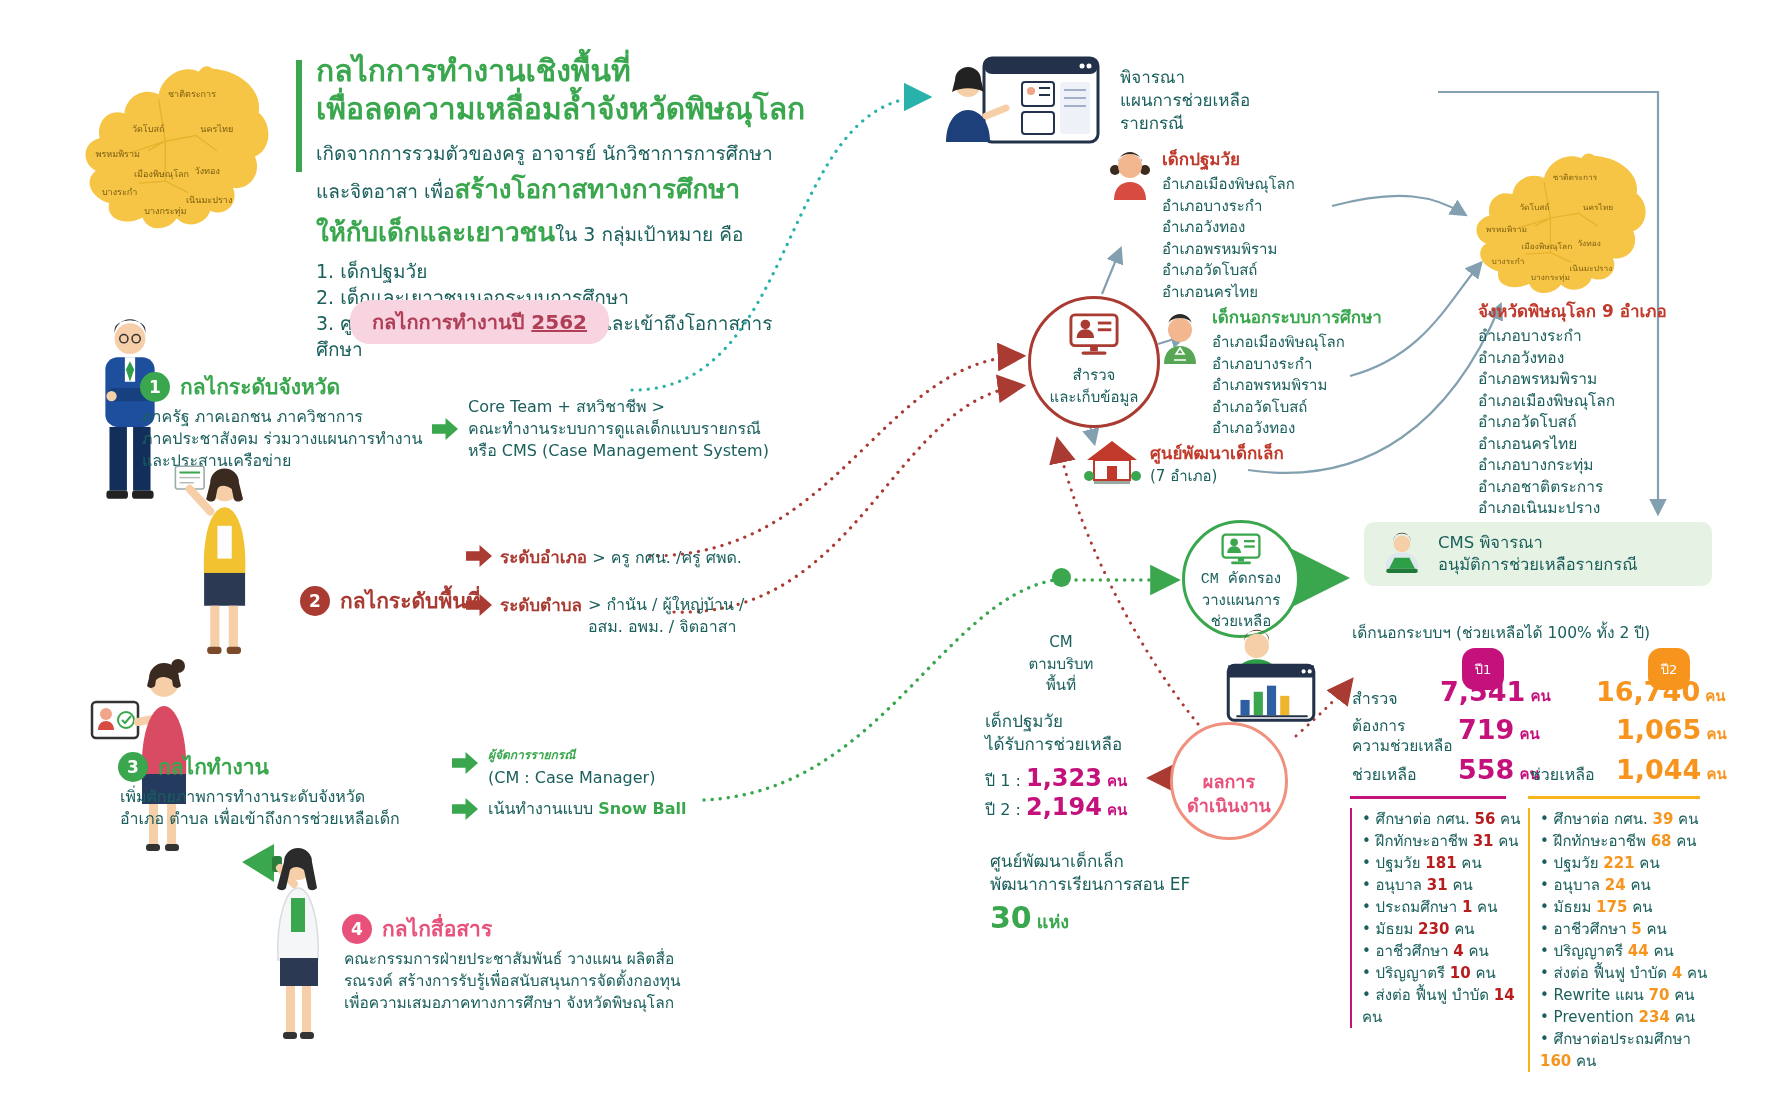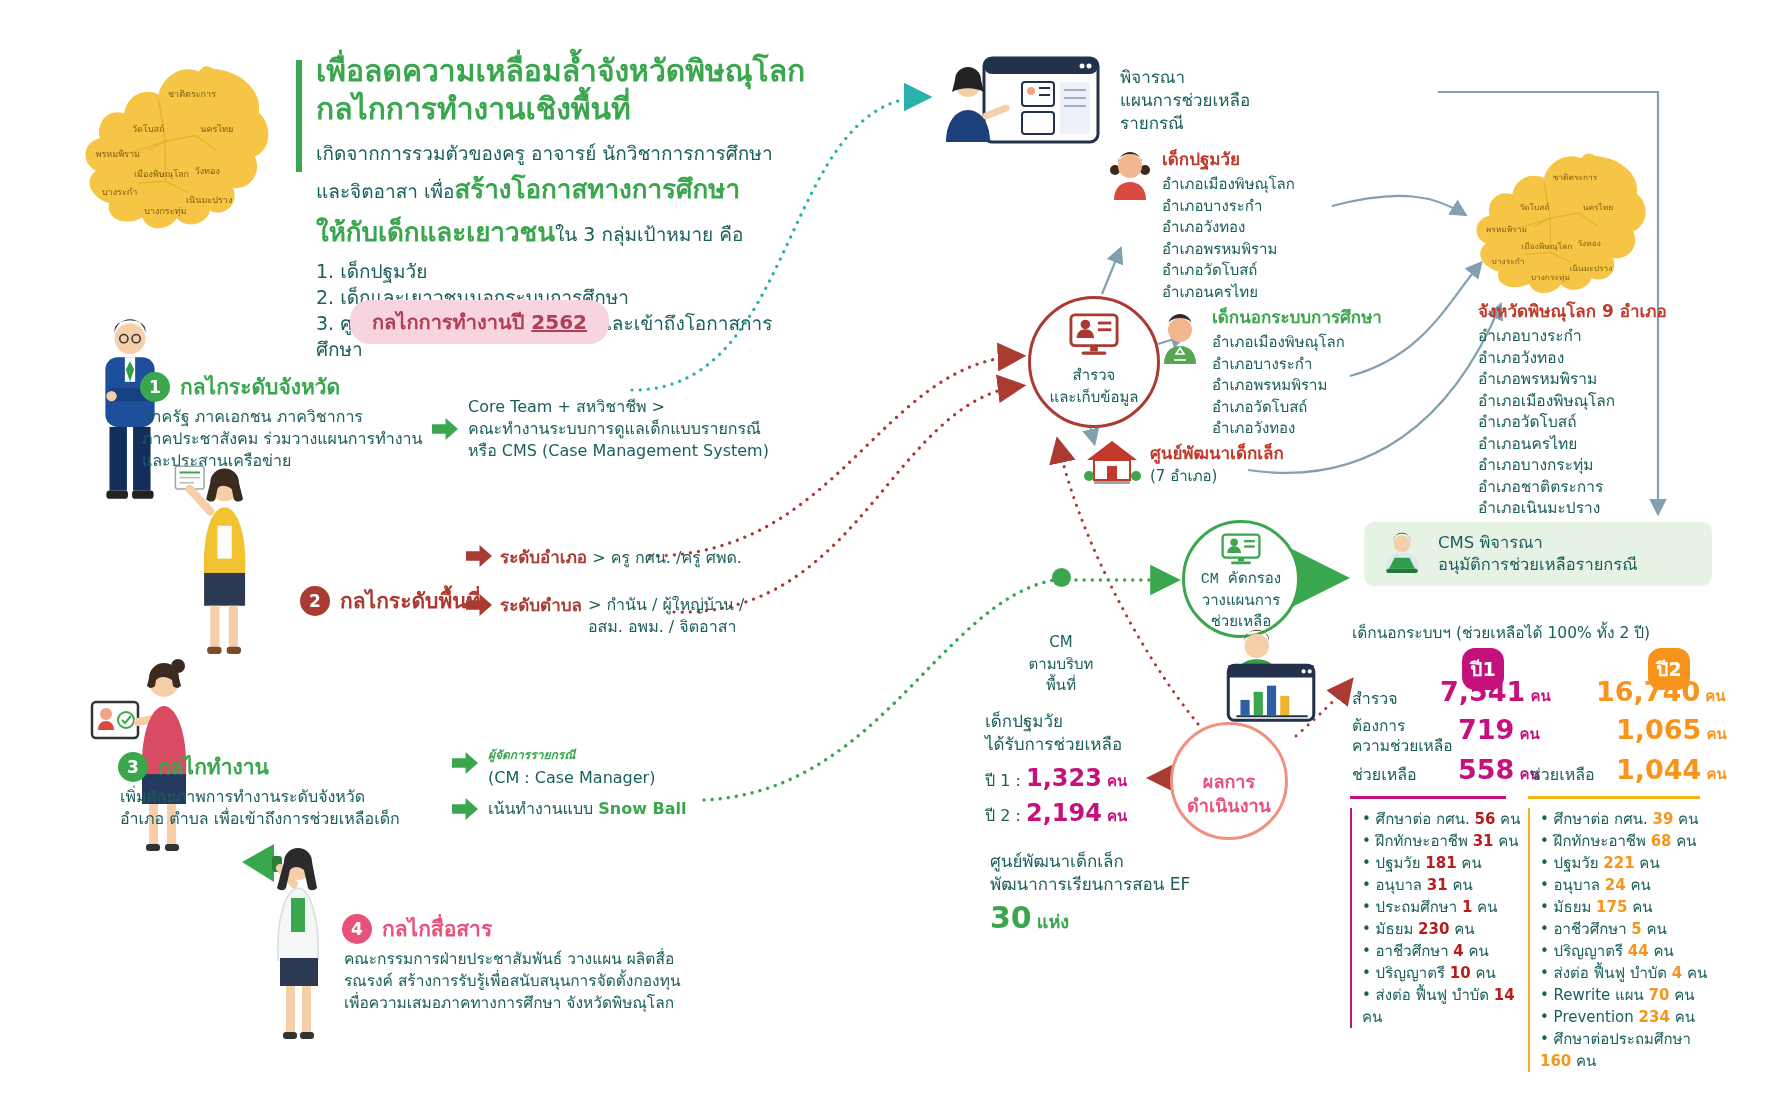--- a/index.html
+++ b/index.html
@@ -23,21 +23,21 @@
   .t21 { font-size:21px; line-height:27px; }
   .t30 { font-size:30px; line-height:38px; font-weight:bold; }
   .numc { position:absolute; width:30px; height:30px; border-radius:50%; display:flex;
           align-items:center; justify-content:center; color:#fff; font-weight:bold; font-size:17px; }
   .chunk { position:absolute; width:26px; height:22px;
            clip-path: polygon(0 28%, 52% 28%, 52% 0, 100% 50%, 52% 100%, 52% 72%, 0 72%); }
   .bg-green { background:#3aa74e; } .bg-maroon { background:#a93b32; }
   .circle-node { position:absolute; border-radius:50%; background:#fff; display:flex;
                  flex-direction:column; align-items:center; text-align:center; }
   .pill { position:absolute; width:42px; height:42px; border-radius:13px; color:#fff;
-          font-weight:bold; font-size:19px; display:flex; align-items:center; justify-content:center; }
+          font-weight:normal; font-size:13px; display:flex; align-items:center; justify-content:center; }
   .bignum { font-size:27px; font-weight:bold; }
   .midnum { font-size:24px; font-weight:bold; }
   .details { font-size:15px; line-height:22px; padding-left:10px; border-left:2.5px solid; }
   .details .dnum { font-weight:bold; }
   .col-y1 .dnum { color:#b91c1c; } .col-y1 { border-color:#c5117c; }
   .col-y2 .dnum { color:#f7941d; } .col-y2 { border-color:#f7b21d; }
   .hline { position:absolute; height:2.5px; }
   .maplabel { fill:#7a5c10; font-size:9.5px; text-anchor:middle; font-family:"DejaVu Sans",sans-serif; }
 </style>
 </head>
@@ -96,22 +96,22 @@
     <text class="maplabel" x="48" y="105">พรหมพิราม</text>
     <text class="maplabel" x="94" y="126">เมืองพิษณุโลก</text>
     <text class="maplabel" x="142" y="122">วังทอง</text>
     <text class="maplabel" x="50" y="144">บางระกำ</text>
     <text class="maplabel" x="98" y="164">บางกระทุ่ม</text>
     <text class="maplabel" x="144" y="153">เนินมะปราง</text>
   </svg>
 
   <div class="abs" style="left:296px;top:60px;width:6px;height:112px;background:#3aa74e;"></div>
   <div class="abs t30 green" style="left:316px;top:52px;">
+    <div>กลไกการทำงานเชิงพื้นที่</div>
     <div>เพื่อลดความเหลื่อมล้ำจังหวัดพิษณุโลก</div>
-    <div>กลไกการทำงานเชิงพื้นที่</div>
   </div>
   <div class="abs" style="left:316px;top:140px;width:480px;">
     <div class="t19 teal">เกิดจากการรวมตัวของครู อาจารย์ นักวิชาการการศึกษา</div>
     <div style="margin-top:2px;">
       <span class="t19 teal">และจิตอาสา เพื่อ</span><span class="green b" style="font-size:26px;">สร้างโอกาสทางการศึกษา</span>
     </div>
     <div style="margin-top:2px;">
       <span class="green b" style="font-size:26px;">ให้กับเด็กและเยาวชน</span><span class="t19 teal">ใน 3 กลุ่มเป้าหมาย คือ</span>
     </div>
     <div class="t19 teal" style="margin-top:6px;">
@@ -478,21 +478,21 @@
     </div>
 
   <div class="abs" style="left:985px;top:710px;">
     <div class="t17 teal">เด็กปฐมวัย</div>
     <div class="t17 teal">ได้รับการช่วยเหลือ</div>
     <div style="margin-top:8px;">
       <span class="t16 teal">ปี 1 : </span>
       <span class="midnum magenta">1,323</span>
       <span class="magenta t15 b">คน</span>
     </div>
-    <div style="margin-top:6px;">
+    <div style="">
       <span class="t16 teal">ปี 2 : </span>
       <span class="midnum magenta">2,194</span>
       <span class="magenta t15 b">คน</span>
     </div>
   </div>
 
   <div class="abs" style="left:990px;top:850px;">
     <div class="t17 teal">ศูนย์พัฒนาเด็กเล็ก</div>
     <div class="t17 teal">พัฒนาการเรียนการสอน EF</div>
     <div style="margin-top:4px;">

